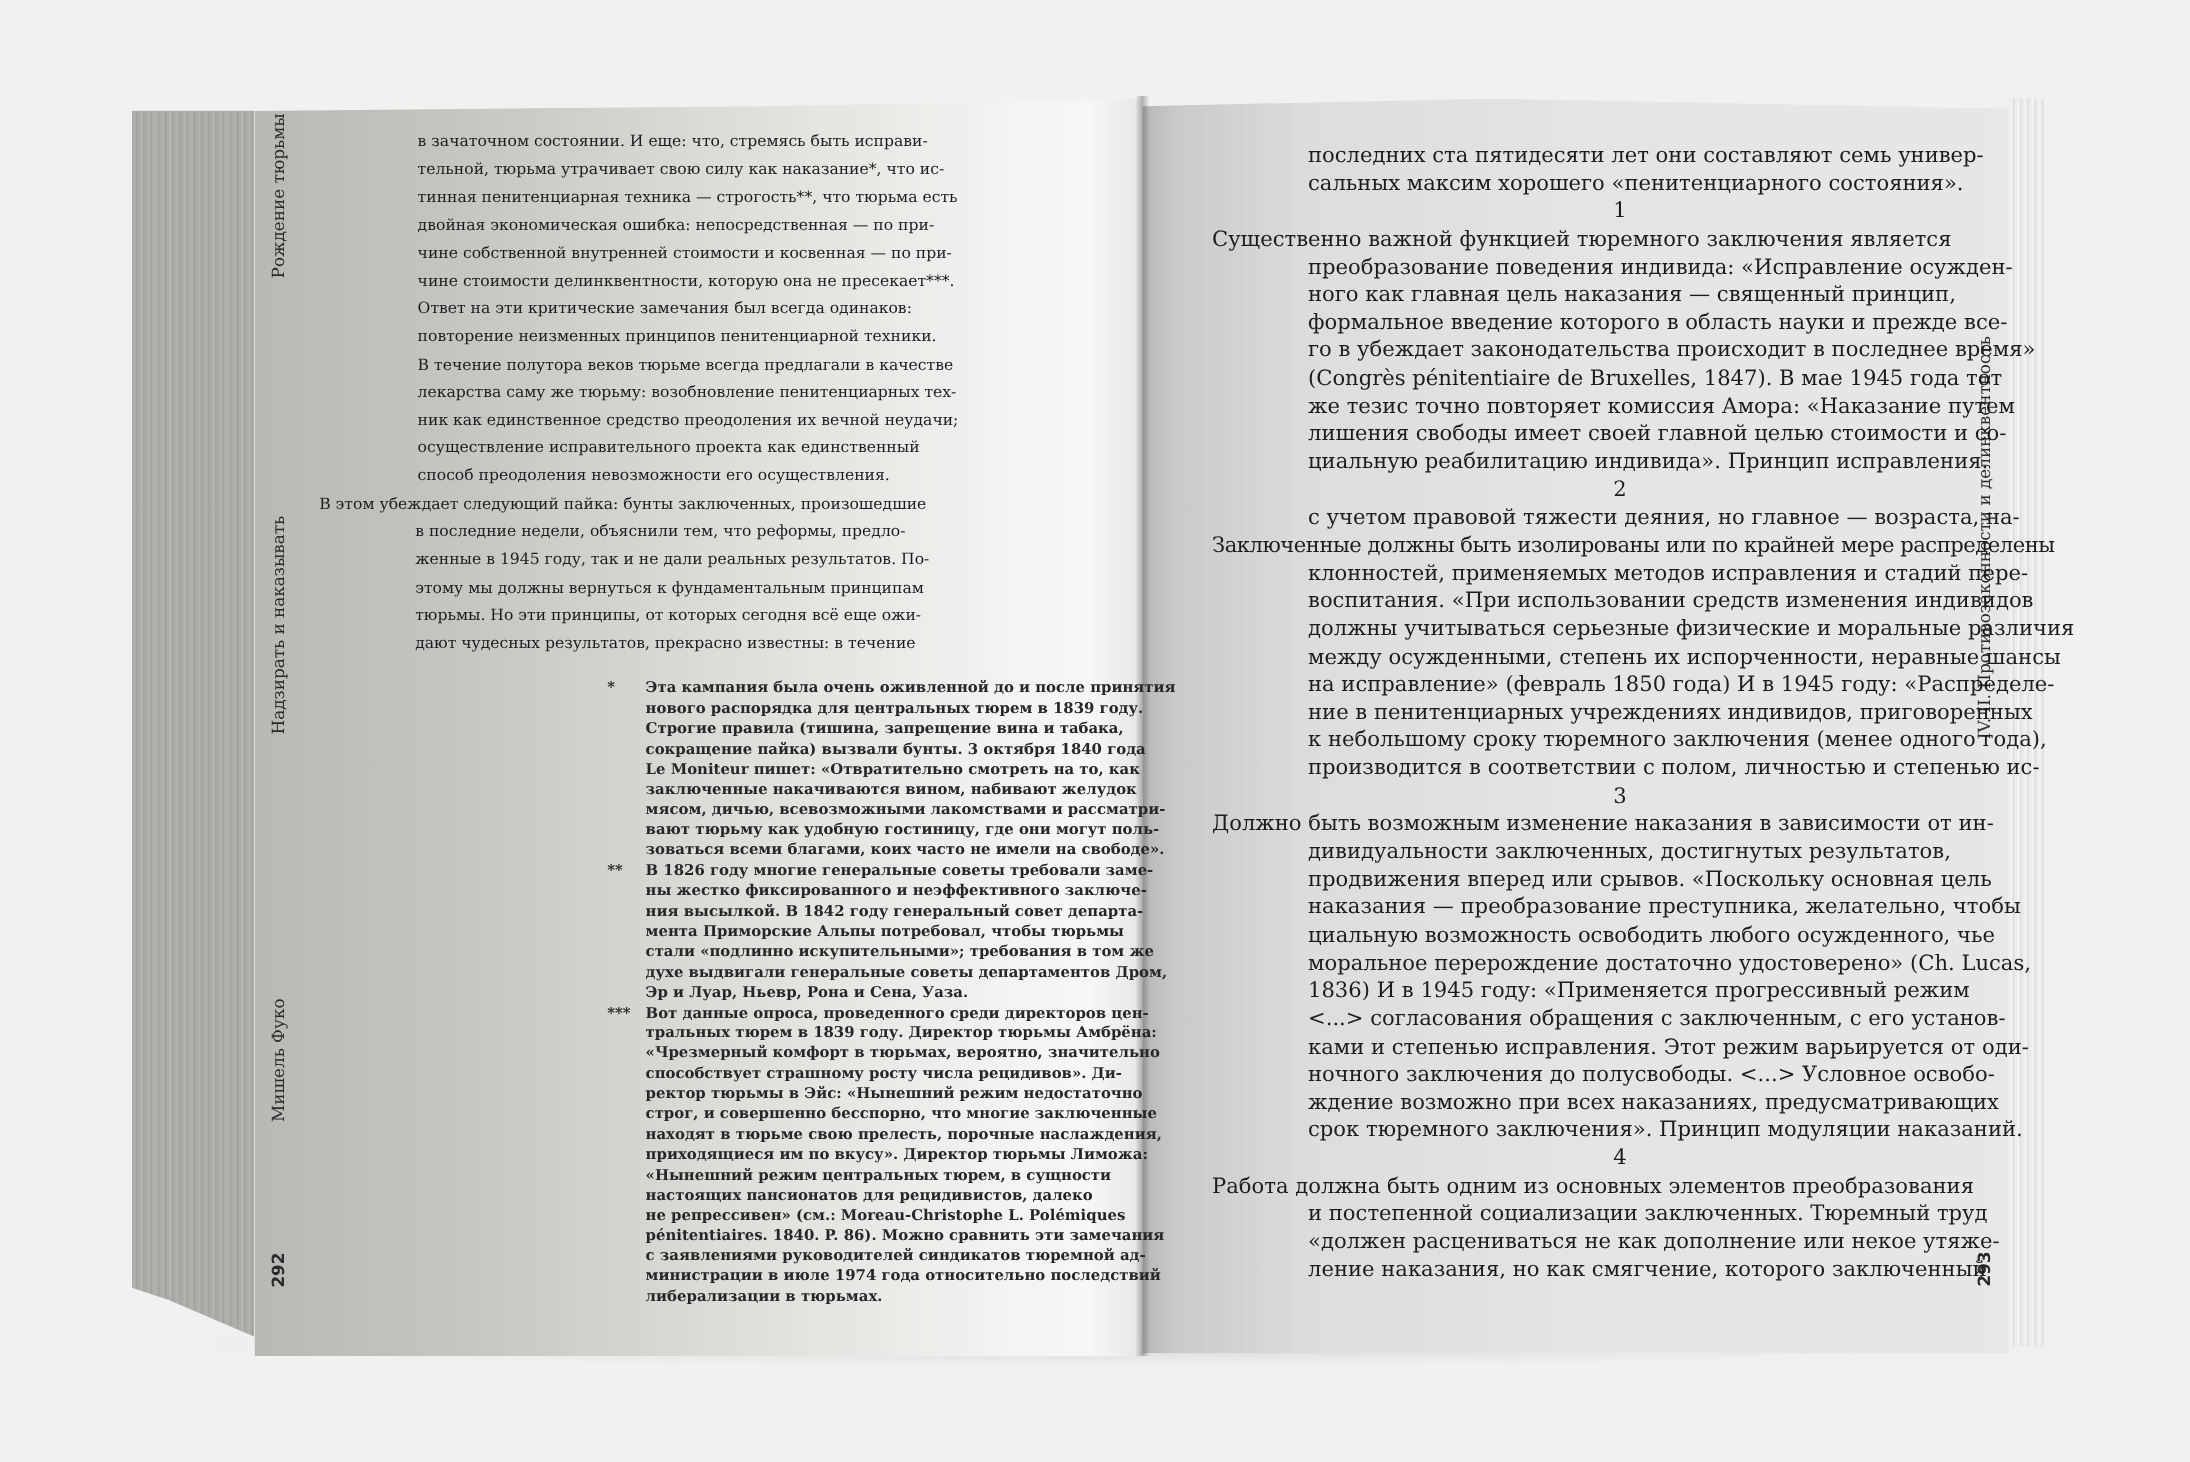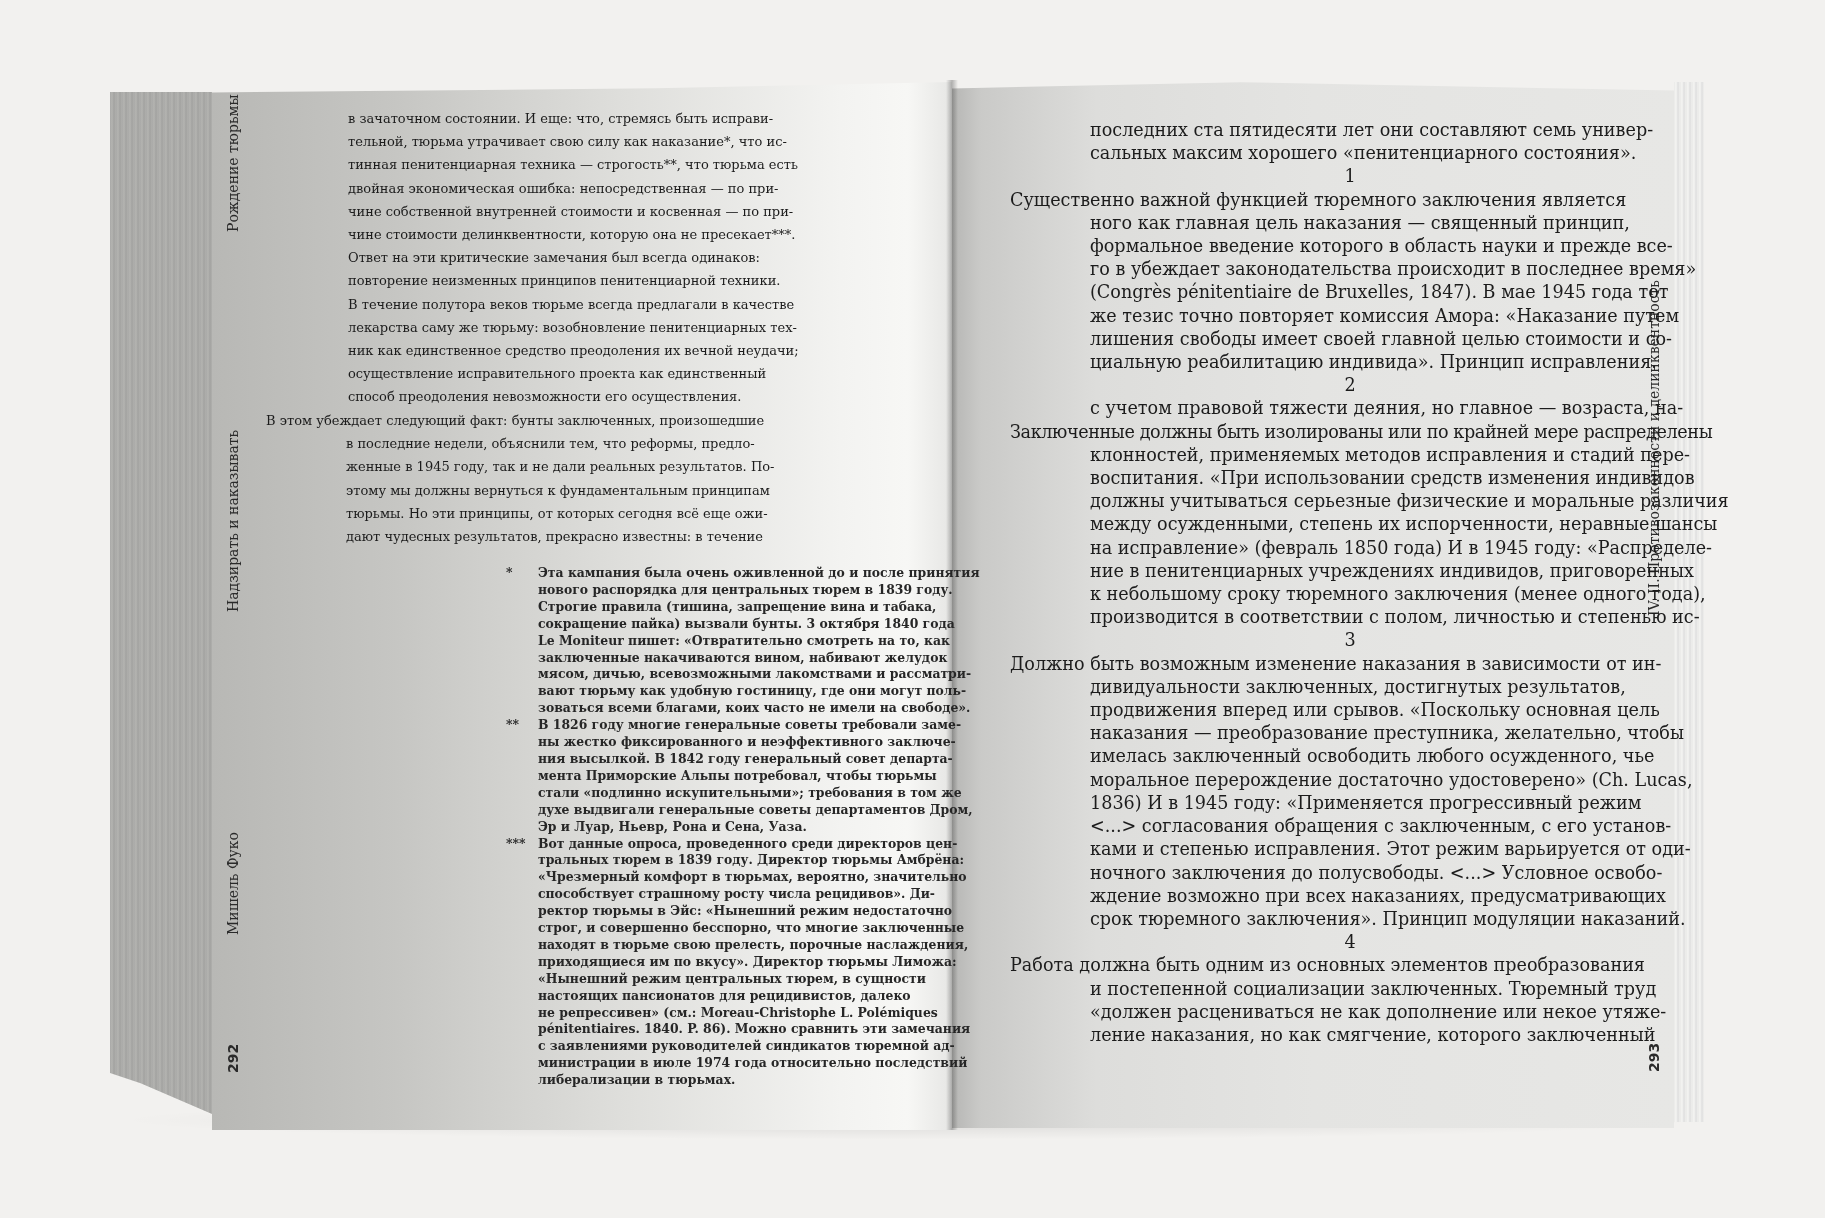--- a/index.html
+++ b/index.html
@@ -79,21 +79,21 @@
     <span class="ln">чине стоимости делинквентности, которую она не пресекает***.</span>
     <span class="ln">Ответ на эти критические замечания был всегда одинаков:</span>
     <span class="ln">повторение неизменных принципов пенитенциарной техники.</span>
     <span class="ln">В течение полутора веков тюрьме всегда предлагали в качестве</span>
     <span class="ln">лекарства саму же тюрьму: возобновление пенитенциарных тех-</span>
     <span class="ln">ник как единственное средство преодоления их вечной неудачи;</span>
     <span class="ln">осуществление исправительного проекта как единственный</span>
     <span class="ln">способ преодоления невозможности его осуществления.</span>
   </div>
   <div class="col" style="left:266px; top:409px;">
-    <span class="ln">В этом убеждает следующий факт: бунты заключенных, произошедшие</span>
+    <span class="ln">В этом убеждает следующий пайка: бунты заключенных, произошедшие</span>
     <span class="ln ind">в последние недели, объяснили тем, что реформы, предло-</span>
     <span class="ln ind">женные в 1945 году, так и не дали реальных результатов. По-</span>
     <span class="ln ind">этому мы должны вернуться к фундаментальным принципам</span>
     <span class="ln ind">тюрьмы. Но эти принципы, от которых сегодня всё еще ожи-</span>
     <span class="ln ind">дают чудесных результатов, прекрасно известны: в течение</span>
   </div>
 
   <div class="fn" style="left:538px; top:565px;">
     <div class="fn-item">
       <span class="fn-mark">*</span>
@@ -140,20 +140,21 @@
   <div class="vtext" style="left:1646px; top:616px;">IV. II. Противозаконности и делинквентность</div>
   <div class="vtext sans" style="left:1646px; top:1072px;">293</div>
 
   <div class="col" style="left:1010px; top:119px; font-size:17.6px;">
     <span class="ln ind">последних ста пятидесяти лет они составляют семь универ-</span>
     <span class="ln ind">сальных максим хорошего «пенитенциарного состояния».</span>
 
     <div>
       <span class="num" style="padding-left:80px; width:520px;">1</span>
       <span class="ln">Существенно важной функцией тюремного заключения является</span>
+      <span class="ln ind">преобразование поведения индивида: «Исправление осужден-</span>
       <span class="ln ind">ного как главная цель наказания — священный принцип,</span>
       <span class="ln ind">формальное введение которого в область науки и прежде все-</span>
       <span class="ln ind">го в убеждает законодательства происходит в последнее время»</span>
       <span class="ln ind">(Congrès pénitentiaire de Bruxelles, 1847). В мае 1945 года тот</span>
       <span class="ln ind">же тезис точно повторяет комиссия Амора: «Наказание путем</span>
       <span class="ln ind">лишения свободы имеет своей главной целью стоимости и со-</span>
       <span class="ln ind">циальную реабилитацию индивида». Принцип исправления.</span>
     </div>
 
     <div>
@@ -169,21 +170,21 @@
       <span class="ln ind">к небольшому сроку тюремного заключения (менее одного года),</span>
       <span class="ln ind">производится в соответствии с полом, личностью и степенью ис-</span>
     </div>
 
     <div>
       <span class="num" style="padding-left:80px; width:520px;">3</span>
       <span class="ln">Должно быть возможным изменение наказания в зависимости от ин-</span>
       <span class="ln ind">дивидуальности заключенных, достигнутых результатов,</span>
       <span class="ln ind">продвижения вперед или срывов. «Поскольку основная цель</span>
       <span class="ln ind">наказания — преобразование преступника, желательно, чтобы</span>
-      <span class="ln ind">имелась заключенный освободить любого осужденного, чье</span>
+      <span class="ln ind">циальную возможность освободить любого осужденного, чье</span>
       <span class="ln ind">моральное перерождение достаточно удостоверено» (Ch. Lucas,</span>
       <span class="ln ind">1836) И в 1945 году: «Применяется прогрессивный режим</span>
       <span class="ln ind">&lt;...&gt; согласования обращения с заключенным, с его установ-</span>
       <span class="ln ind">ками и степенью исправления. Этот режим варьируется от оди-</span>
       <span class="ln ind">ночного заключения до полусвободы. &lt;...&gt; Условное освобо-</span>
       <span class="ln ind">ждение возможно при всех наказаниях, предусматривающих</span>
       <span class="ln ind">срок тюремного заключения». Принцип модуляции наказаний.</span>
     </div>
 
     <div>

